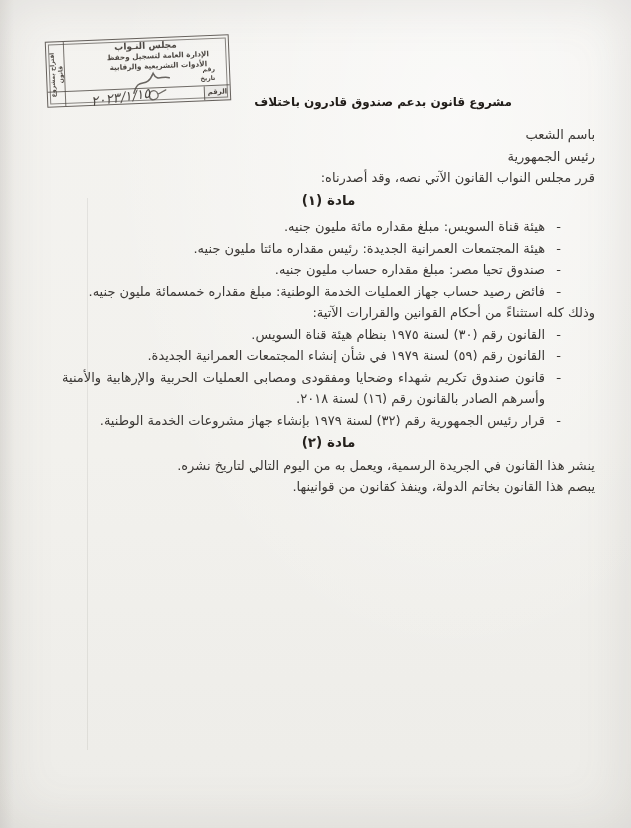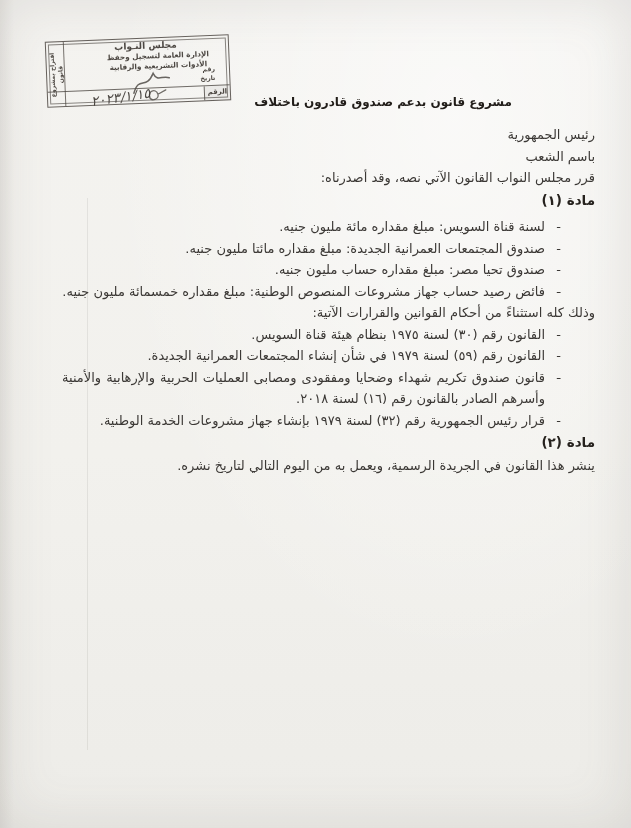--- a/index.html
+++ b/index.html
@@ -51,21 +51,21 @@
     font-size:12px;font-weight:bold;color:#211d19;letter-spacing:0;
   }
   
   .content{
     position:absolute;inset:0;padding:124px 36px 0 62px;
     font-size:13px;line-height:21.5px;text-align:right;
   }
   .content p,.content h2,.content ul{margin:0;padding:0;}
   .name-line{padding-left:0;padding-right:77px;}
   .enact{padding-right:124px;}
-  .art{font-size:13.5px;font-weight:bold;color:#26221e;margin:1px 0 1px !important;}
+  .art{font-size:13.5px;font-weight:bold;text-align:center;color:#26221e;margin:1px 0 1px !important;}
   .just{text-align:justify;text-align-last:right;}
   .indent{text-indent:14px;}
   .list{list-style:none;}
   .entities{margin-top:5px !important;}
   .list li{position:relative;padding-right:50px;text-align:justify;text-align-last:right;}
   .dash{position:absolute;right:34px;top:0;}
   .exception{padding-right:118px;}
   .a3l1{padding-right:97px;}
   .a3l2{padding-right:137px;}
 </style>
@@ -96,42 +96,43 @@
     </svg>
     <div class="stamp-bottom">
       <span class="stamp-serial">الرقم</span>
     </div>
     <div class="hand-date">٢٠٢٣/١/١٥</div>
   </div>
 
   <h1 class="title">مشروع قانون بدعم صندوق قادرون باختلاف</h1>
 
   <div class="content">
+    <p class="name-line">باسم الشعب</p>
     <p class="name-line">رئيس الجمهورية</p>
-    <p class="name-line">باسم الشعب</p>
     <p class="enact">قرر مجلس النواب القانون الآتي نصه، وقد أصدرناه:</p>
 
     <h2 class="art">مادة (١)</h2>
 
     <ul class="list entities">
-      <li><span class="dash">-</span><span>لسنة قناة السويس: مبلغ مقداره مائة مليون جنيه.</span></li>
-      <li><span class="dash">-</span><span>صندوق المجتمعات العمرانية الجديدة: مبلغ مقداره مائتا مليون جنيه.</span></li>
+      <li><span class="dash">-</span><span>هيئة قناة السويس: مبلغ مقداره مائة مليون جنيه.</span></li>
+      <li><span class="dash">-</span><span>هيئة المجتمعات العمرانية الجديدة: رئيس مقداره مائتا مليون جنيه.</span></li>
       <li><span class="dash">-</span><span>صندوق تحيا مصر: مبلغ مقداره حساب مليون جنيه.</span></li>
       <li><span class="dash">-</span></li>
-      <li><span class="dash">-</span><span>فائض رصيد حساب جهاز مشروعات المنصوص الوطنية: مبلغ مقداره خمسمائة مليون جنيه.</span></li>
+      <li><span class="dash">-</span><span>فائض رصيد حساب جهاز العمليات الخدمة الوطنية: مبلغ مقداره خمسمائة مليون جنيه.</span></li>
     </ul>
 
     <p class="exception">وذلك كله استثناءً من أحكام القوانين والقرارات الآتية:</p>
 
     <ul class="list laws">
       <li><span class="dash">-</span><span>القانون رقم (٣٠) لسنة ١٩٧٥ بنظام هيئة قناة السويس.</span></li>
       <li><span class="dash">-</span><span>القانون رقم (٥٩) لسنة ١٩٧٩ في شأن إنشاء المجتمعات العمرانية الجديدة.</span></li>
       <li><span class="dash">-</span></li>
       <li><span class="dash">-</span><span>قانون صندوق تكريم شهداء وضحايا ومفقودى ومصابى العمليات الحربية والإرهابية والأمنية وأسرهم الصادر بالقانون رقم (١٦) لسنة ٢٠١٨.</span></li>
       <li><span class="dash">-</span><span>قرار رئيس الجمهورية رقم (٣٢) لسنة ١٩٧٩ بإنشاء جهاز مشروعات الخدمة الوطنية.</span></li>
     </ul>
 
     <h2 class="art">مادة (٢)</h2>
 
     <p class="a3l1">ينشر هذا القانون في الجريدة الرسمية، ويعمل به من اليوم التالي لتاريخ نشره.</p>
+    <p class="a3l2">يبصم هذا القانون بخاتم الدولة، وينفذ كقانون من قوانينها.</p>
   </div>
 
 </div>
 
 </body></html>

